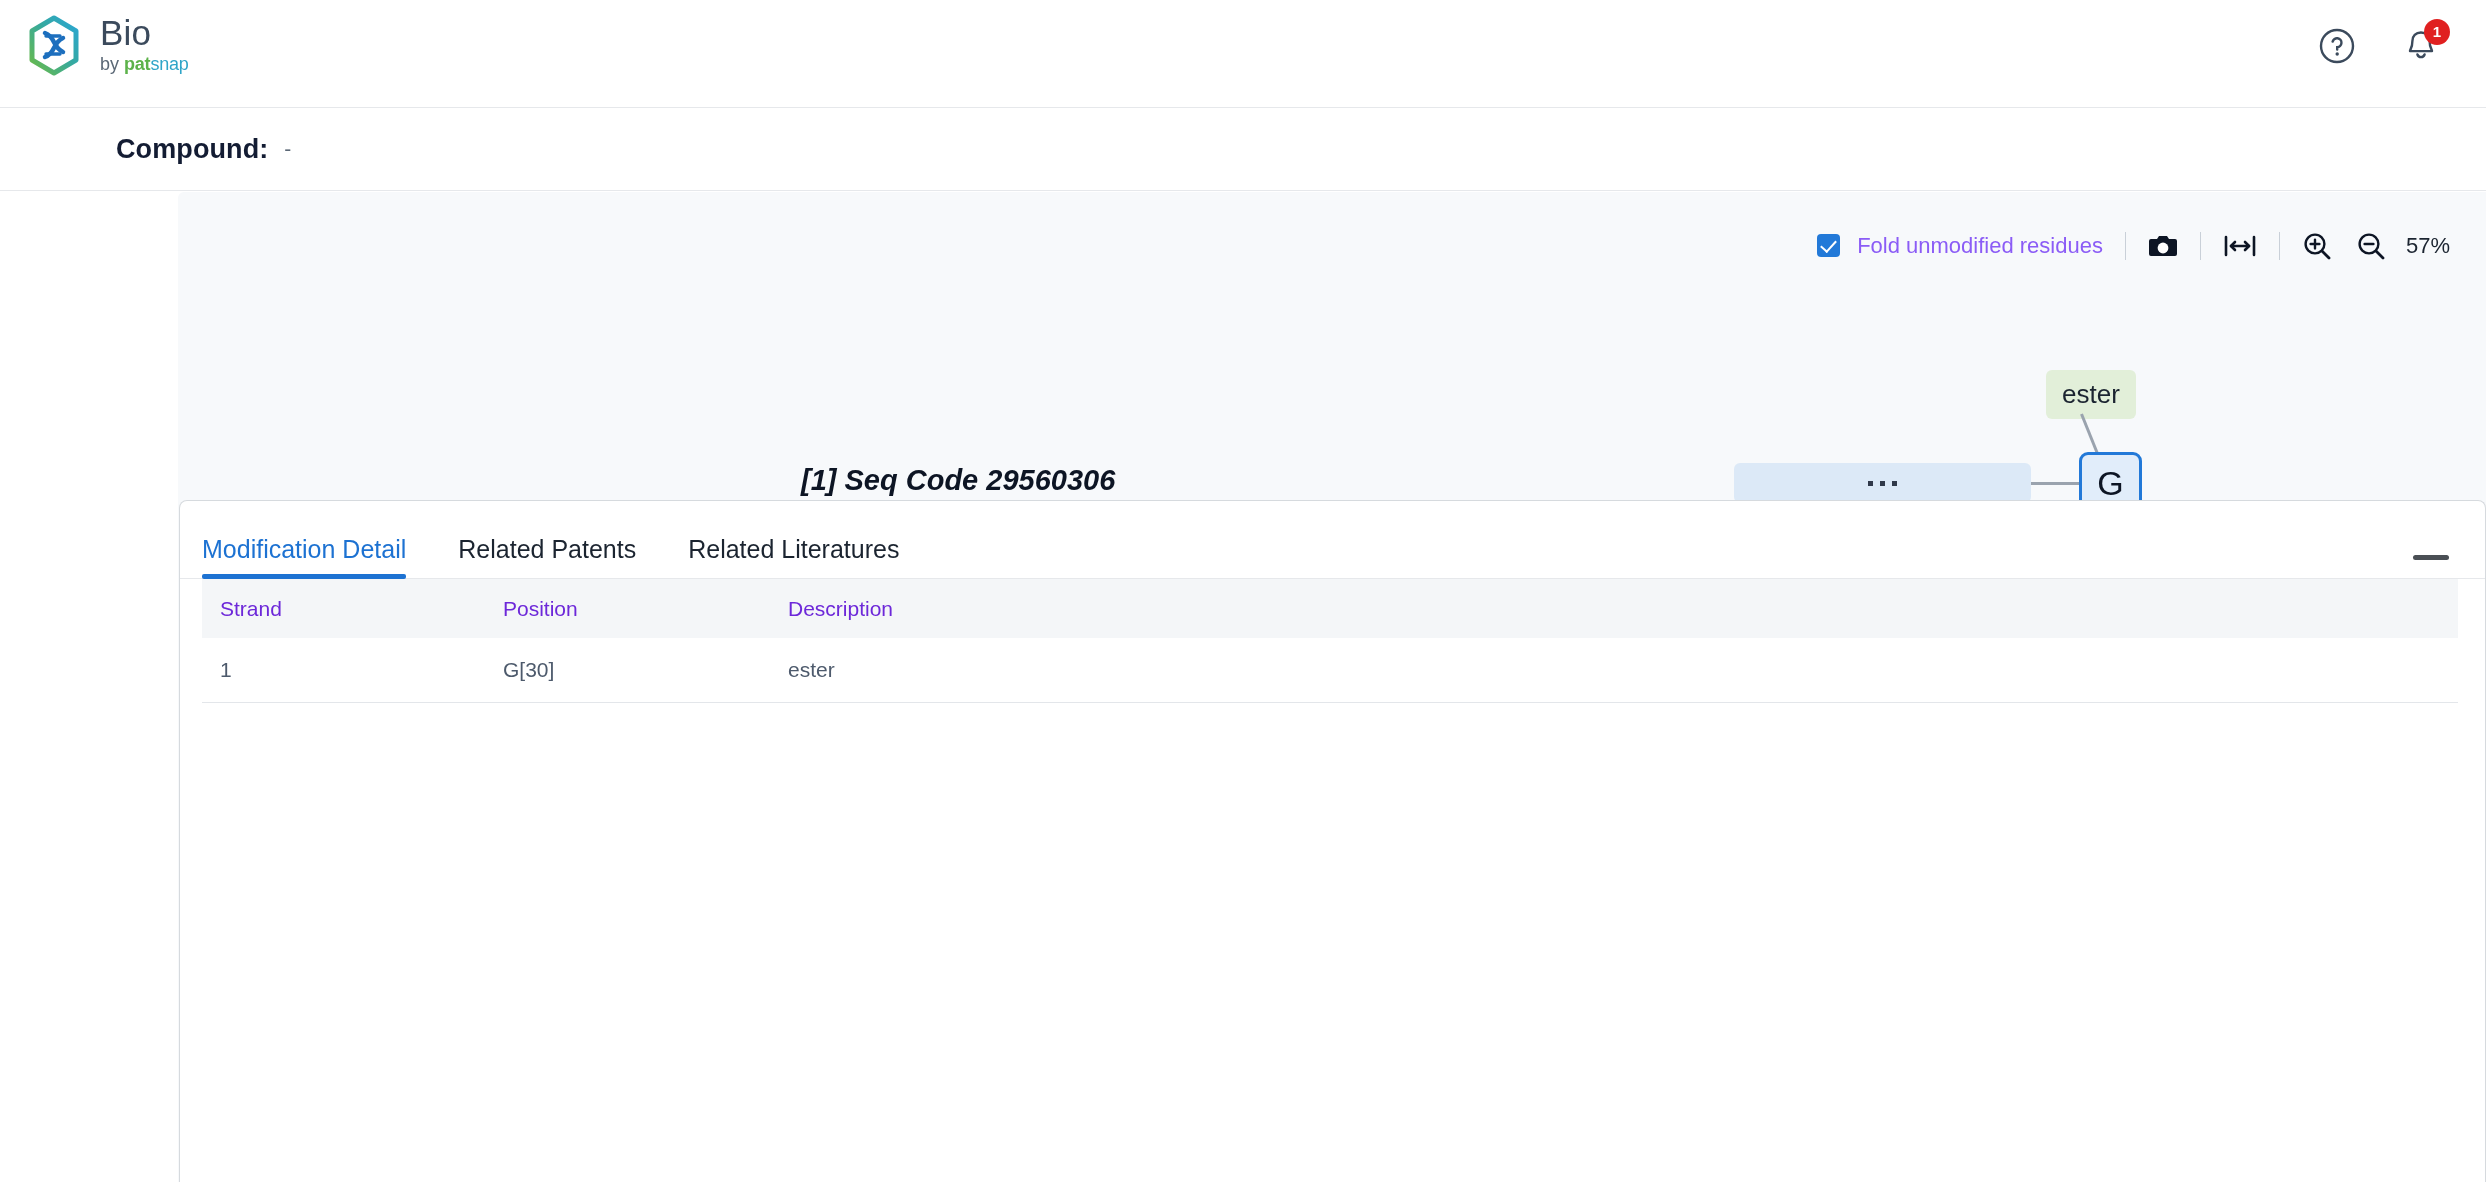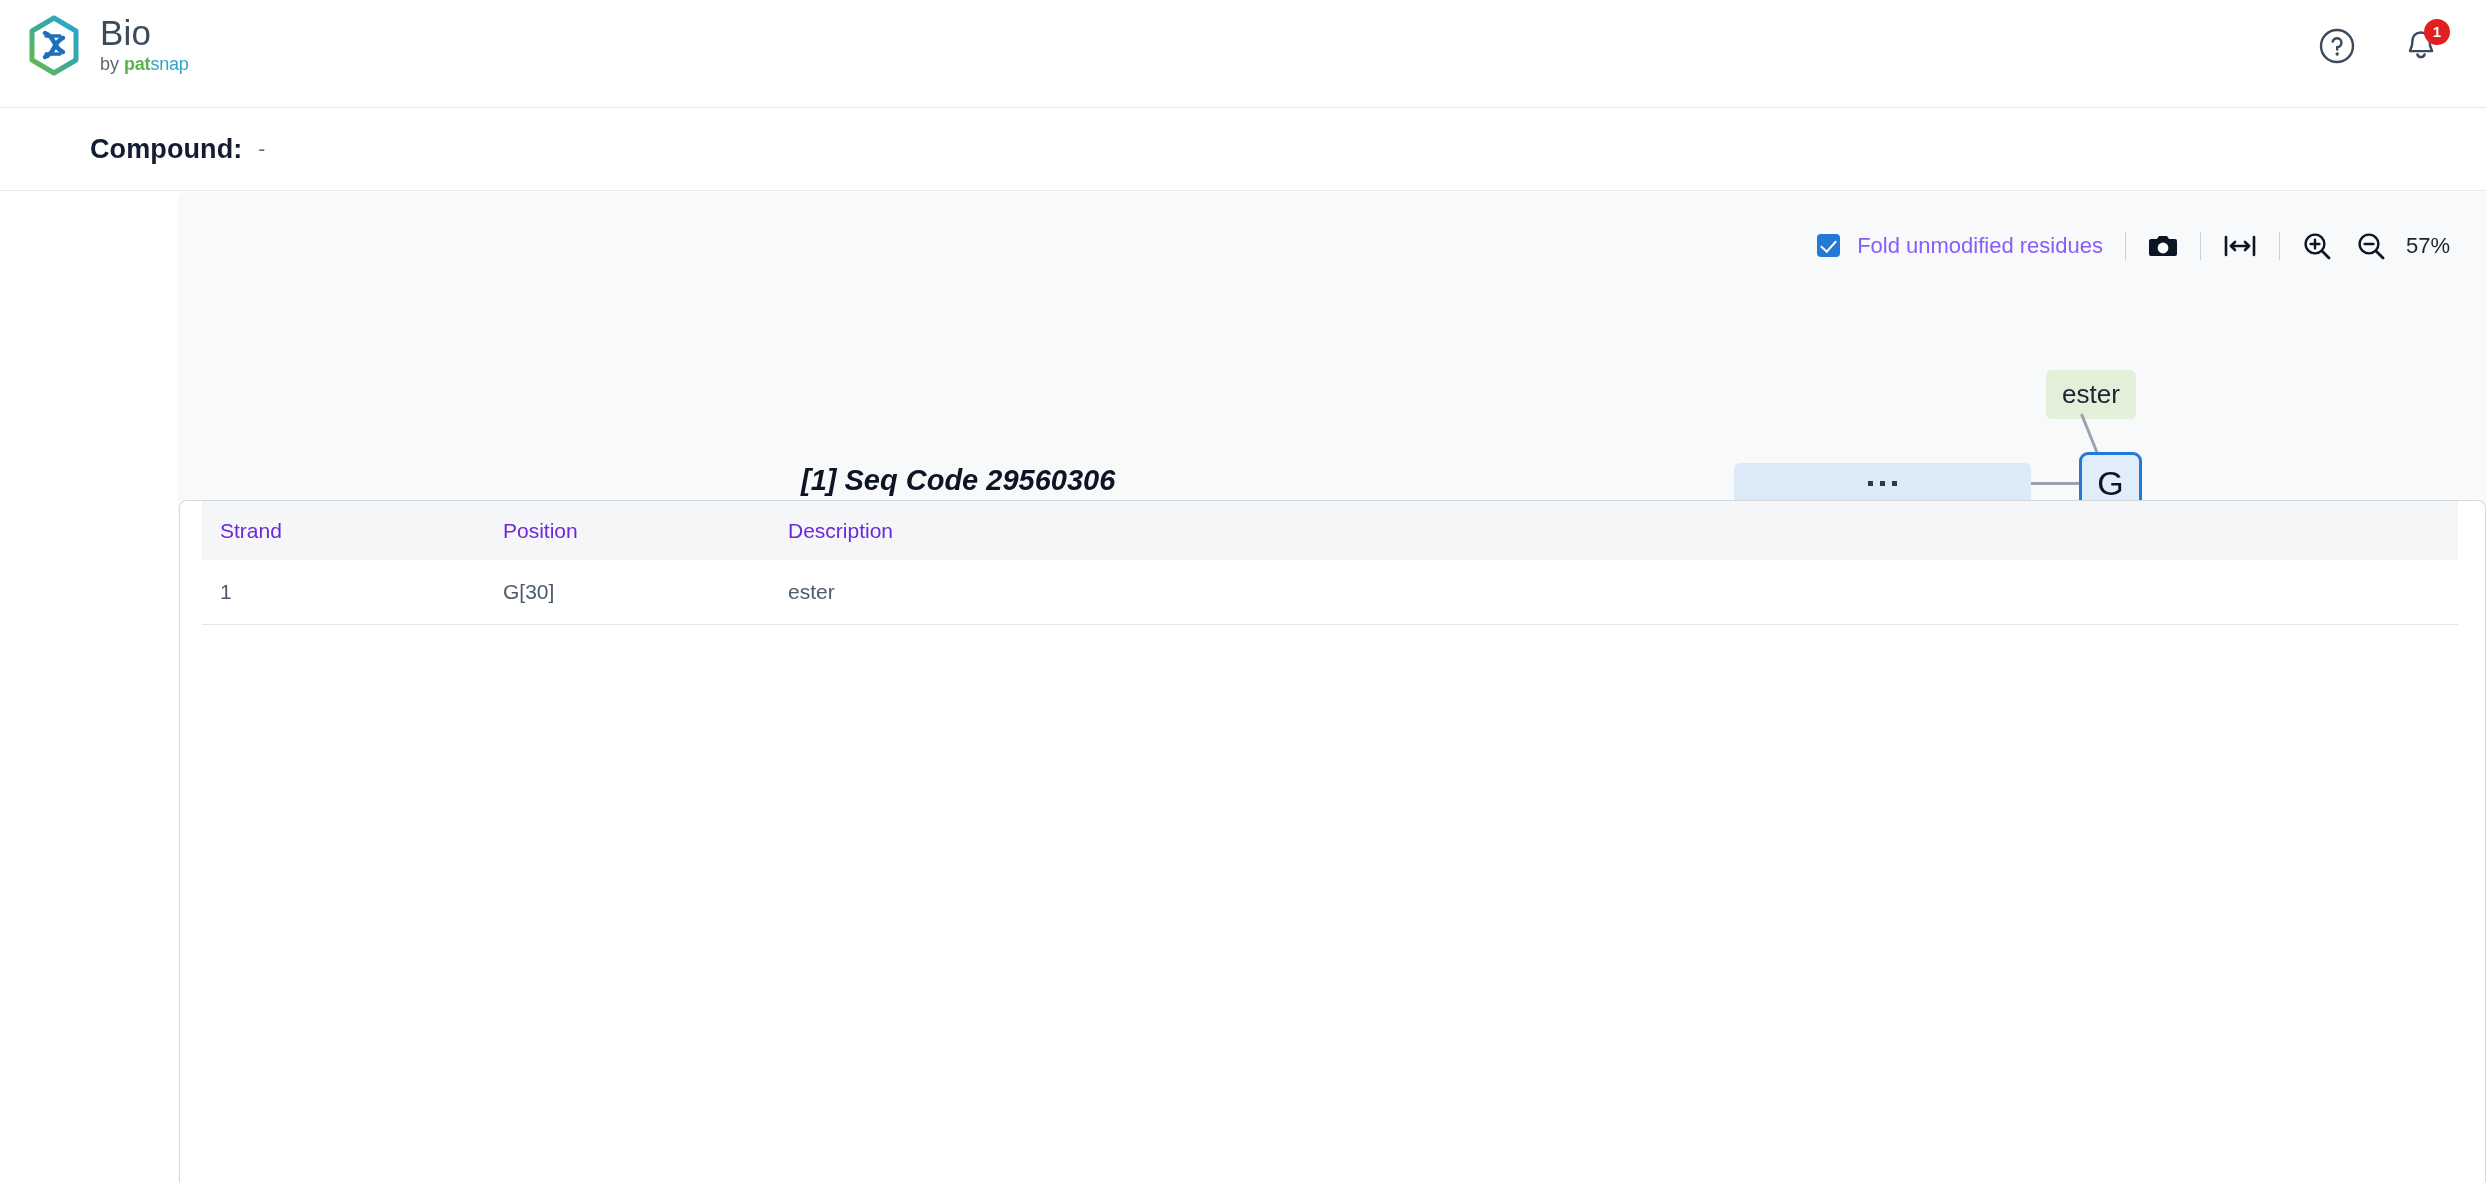--- a/index.html
+++ b/index.html
@@ -55,21 +55,21 @@
     font-weight: 600;
     padding: 0 5px;
   }
 
   
   .compound-bar {
     height: 83px;
     border-bottom: 1px solid #e6e8eb;
     display: flex;
     align-items: center;
-    padding-left: 90px;
+    padding-left: 116px;
     background: #fff;
   }
   .compound-label {
     font-size: 27px;
     font-weight: bold;
     color: #131c33;
     letter-spacing: .1px;
   }
   .compound-value {
     font-size: 21px;
@@ -418,20 +418,26 @@
         </span>
     </div>
     <div class="connector"></div>
     <div class="mod-label">ester</div>
     <div class="mod-line"></div>
     <div class="residue-box">G</div>
   </div>
 
   <div class="detail-card">
 
+    <div class="tabs-row">
+      <span class="tab active">Modification Detail</span>
+      <span class="tab">Related Patents</span>
+      <span class="tab">Related Literatures</span>
+      <span class="collapse-btn"></span>
+    </div>
 
 
     <table class="tbl">
       <thead>
         <tr>
           <th class="col-strand">Strand</th>
           <th class="col-position">Position</th>
           <th class="col-desc">Description</th>
         </tr>
       </thead>

